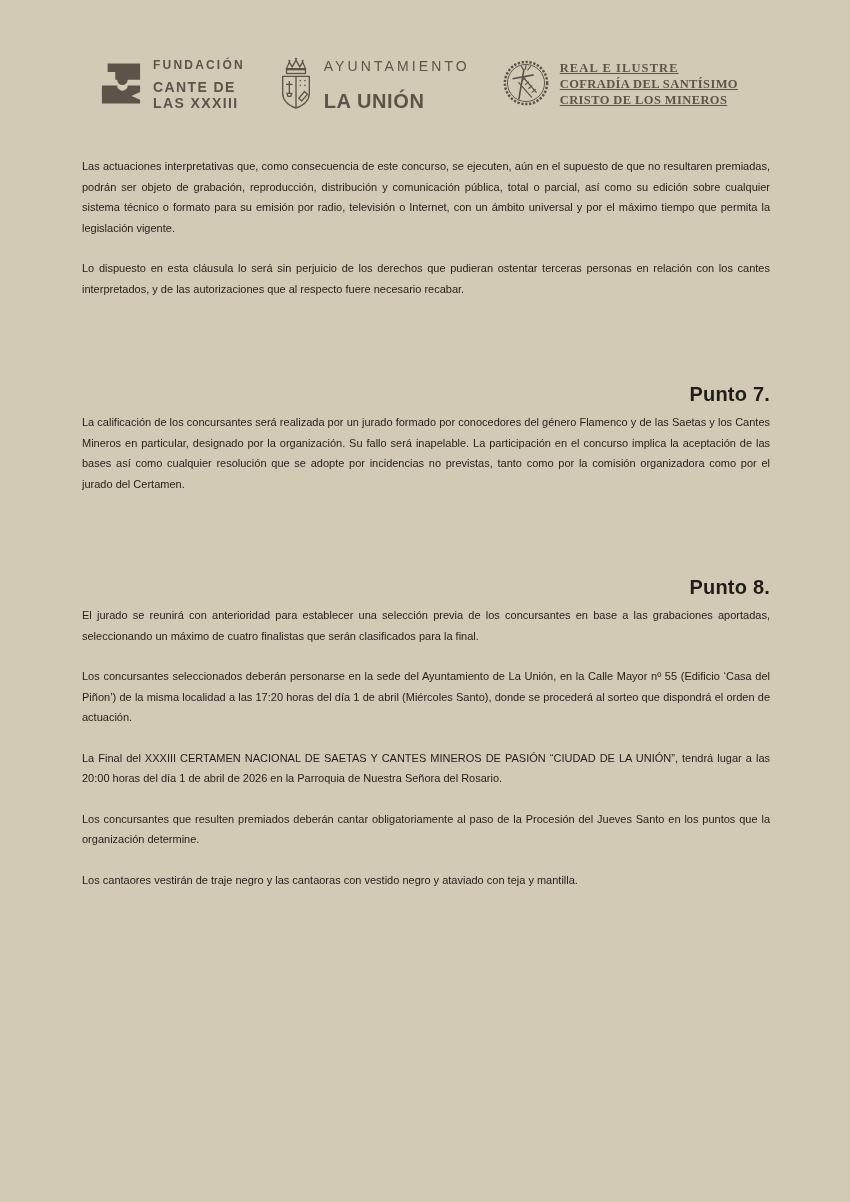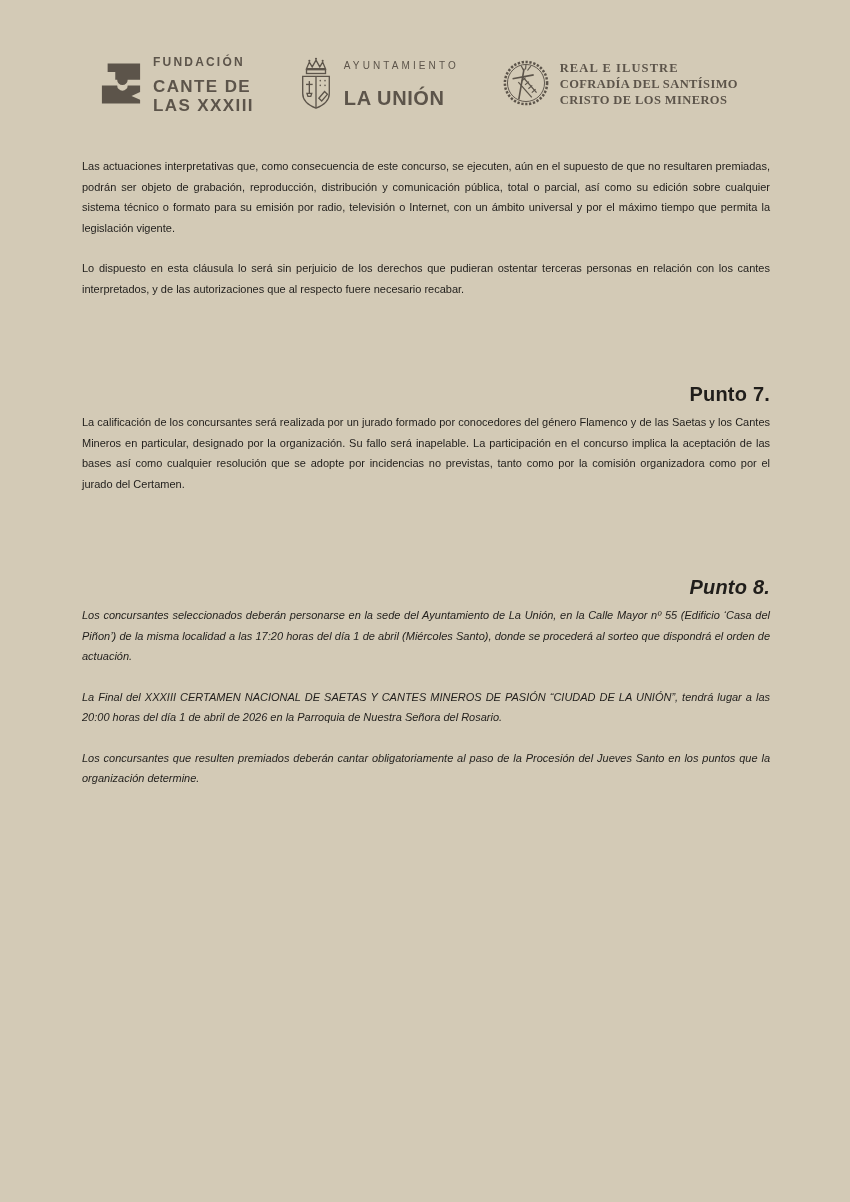--- a/index.html
+++ b/index.html
@@ -21,53 +21,54 @@
     box-sizing: border-box;
   }
   .logo-group { display: flex; align-items: center; color: #5c544a; }
   .logo-group svg { flex: 0 0 auto; }
   .fundacion-text { margin-left: 11px; }
   .fundacion-sup {
     font-size: 12px; letter-spacing: 2.2px; font-weight: 700;
     margin-bottom: 8px;
   }
   .fundacion-name {
-    font-size: 17px; font-weight: 700; letter-spacing: 1.4px;
+    font-size: 14px; font-weight: 700; letter-spacing: 1.4px;
     line-height: 1.12;
   }
   .ayto-text { margin-left: 9px; }
   .ayto-sup {
-    font-size: 10px; letter-spacing: 3.1px; font-weight: 400;
+    font-size: 14px; letter-spacing: 3.1px; font-weight: 400;
     margin-bottom: 2px;
   }
   .ayto-name {
     font-size: 20px; font-weight: 700; letter-spacing: 0.6px; margin-top: 16px;
   }
   .cofradia-text {
     margin-left: 10px;
     font-family: "Liberation Serif", serif;
     font-size: 12.5px; font-weight: 600; line-height: 1.26;
     letter-spacing: 0.4px;
+    text-decoration: underline;
   }
   .cofradia-line1 { letter-spacing: 1.1px; }
 
   
   .content {
     margin: 0 80px 0 82px;
     padding-top: 40px;
   }
   .content p {
     font-size: 11px;
     line-height: 20.5px;
     text-align: justify;
     margin: 0 0 20px 0;
   }
   .section { margin-top: 0; }
   .section.punto7 { margin-top: 84px; }
-  .section.punto8 { margin-top: 82px; font-style: italic; }
+  .section.punto8 { margin-top: 82px; }
   .section h2 {
     font-size: 20px;
     font-weight: 700;
     margin: 0 0 6px 0;
     letter-spacing: 0.2px;
     text-align: right;
   }
   .content p:last-child { margin-bottom: 0; }
 </style>
 </head>
@@ -159,19 +160,21 @@
       <p>Lo dispuesto en esta cláusula lo será sin perjuicio de los derechos que pudieran ostentar terceras personas en relación con los cantes interpretados, y de las autorizaciones que al respecto fuere necesario recabar.</p>
     </div>
 
     <div class="section punto7">
       <h2>Punto 7.</h2>
       <p>La calificación de los concursantes será realizada por un jurado formado por conocedores del género Flamenco y de las Saetas y los Cantes Mineros en particular, designado por la organización. Su fallo será inapelable. La participación en el concurso implica la aceptación de las bases así como cualquier resolución que se adopte por incidencias no previstas, tanto como por la comisión organizadora como por el jurado del Certamen.</p>
     </div>
 
     <div class="section punto8">
       <h2>Punto 8.</h2>
+      <p>El jurado se reunirá con anterioridad para establecer una selección previa de los concursantes en base a las grabaciones aportadas, seleccionando un máximo de cuatro finalistas que serán clasificados para la final.</p>
       <p>Los concursantes seleccionados deberán personarse en la sede del Ayuntamiento de La Unión, en la Calle Mayor nº 55 (Edificio ‘Casa del Piñon’) de la misma localidad a las 17:20 horas del día 1 de abril (Miércoles Santo), donde se procederá al sorteo que dispondrá el orden de actuación.</p>
       <p>La Final del XXXIII CERTAMEN NACIONAL DE SAETAS Y CANTES MINEROS DE PASIÓN “CIUDAD DE LA UNIÓN”, tendrá lugar a las 20:00 horas del día 1 de abril de 2026 en la Parroquia de Nuestra Señora del Rosario.</p>
       <p>Los concursantes que resulten premiados deberán cantar obligatoriamente al paso de la Procesión del Jueves Santo en los puntos que la organización determine.</p>
+      <p>Los cantaores vestirán de traje negro y las cantaoras con vestido negro y ataviado con teja y mantilla.</p>
     </div>
 
   </div>
 </div>
 
 </body></html>

